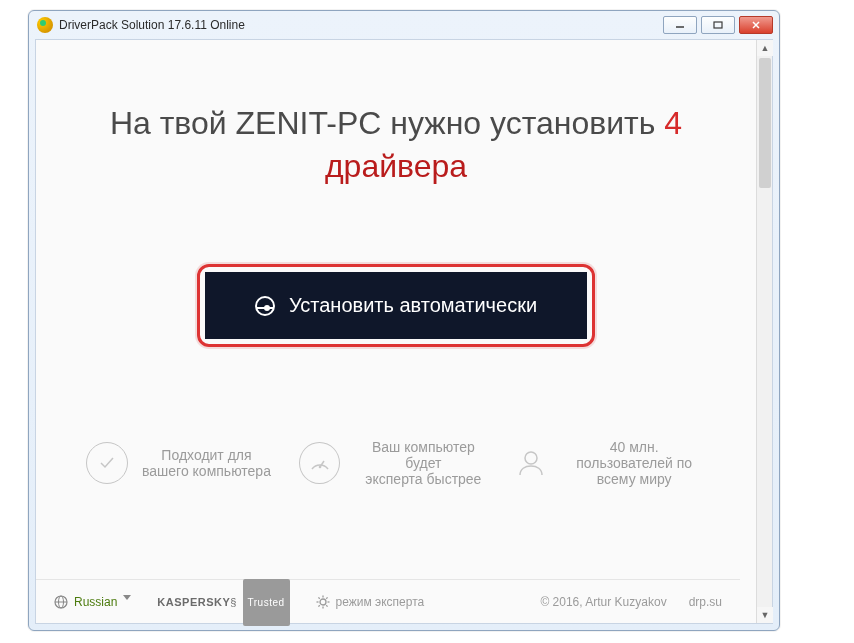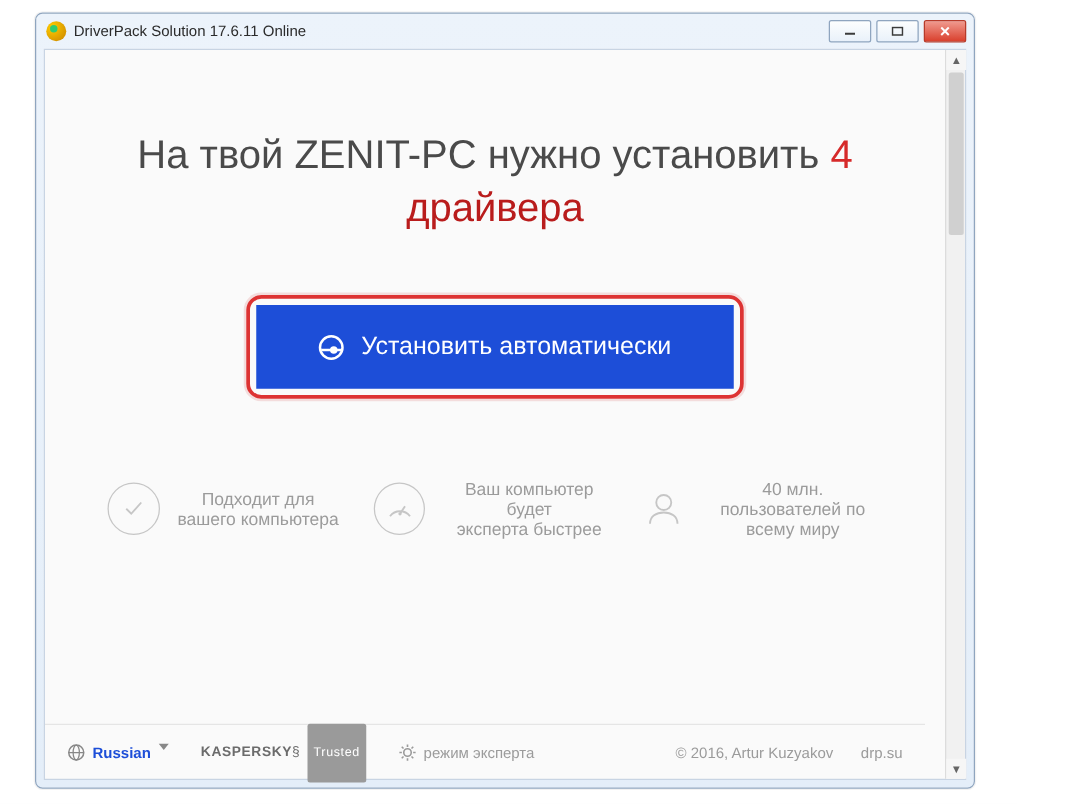--- a/index.html
+++ b/index.html
@@ -77,42 +77,42 @@
     width:16px; height:16px; background:#f6f6f6;
     display:flex; align-items:center; justify-content:center;
     font-size:9px; color:#666; cursor:pointer;
   }
   .scroll-thumb {
     position:absolute; left:2px; top:18px; width:12px; height:130px;
     background:#d0d0d0; border-radius:2px;
   }
   .content {
     position:absolute; top:0; left:0; right:16px; bottom:0;
-    display:flex; flex-direction:column; align-items:center;
+    display:flex; flex-direction:column; align-items:center;gap:28px;
   }
   .headline {
     margin-top: 62px;
     text-align:center;
     font-size: 32px;
     font-weight: 300;
     color:#4a4a4a;
     line-height: 1.35;
     padding: 0 30px;
   }
   .headline .count { color:#d62a2a; }
   .headline .drivers-word { color:#b91c1c; }
   .cta-wrap {
     margin-top: 48px;
     padding: 5px;
     border: 3px solid #d33;
     border-radius: 12px;
     box-shadow: 0 0 0 2px rgba(211,51,51,.15);
   }
   .install-btn {
-    background:#1d4ed8;
+    background:#0f172a;
     color:#fff;
     font-size:20px;
     padding: 22px 50px;
     display:flex; align-items:center; gap:14px;
     cursor:pointer;
     border:none;
     min-width: 360px;
     justify-content: center;
   }
   .steer-icon {
@@ -138,21 +138,21 @@
     width:42px; height:42px; border:1.5px solid #c6c6c6; border-radius:50%;
     display:flex; align-items:center; justify-content:center; color:#c6c6c6;
   }
   .footer {
     position:absolute; left:0; right:16px; bottom:0;
     height:44px; border-top:1px solid #e5e5e5;
     display:flex; align-items:center; padding:0 18px; gap:26px;
     color:#9b9b9b; font-size:12px;
   }
   .footer .lang {
-    display:flex; gap:6px; cursor:pointer; color:#1d4ed8;font-weight:bold;
+    display:flex; gap:6px; cursor:pointer; color:#4d7c0f;
   }
   .footer .kasp {
     font-family: Arial, sans-serif; font-weight:bold; font-size:11px;
     letter-spacing:.5px; color:#6b6b6b;
   }
   .footer .kasp .badge {
     background:#9a9a9a; color:#fff; font-weight:normal; padding:18px 5px;
     border-radius:2px; margin-left:2px; font-size:10px;
   }
   .footer .expert { display:flex; align-items:center; gap:6px; cursor:pointer; }

